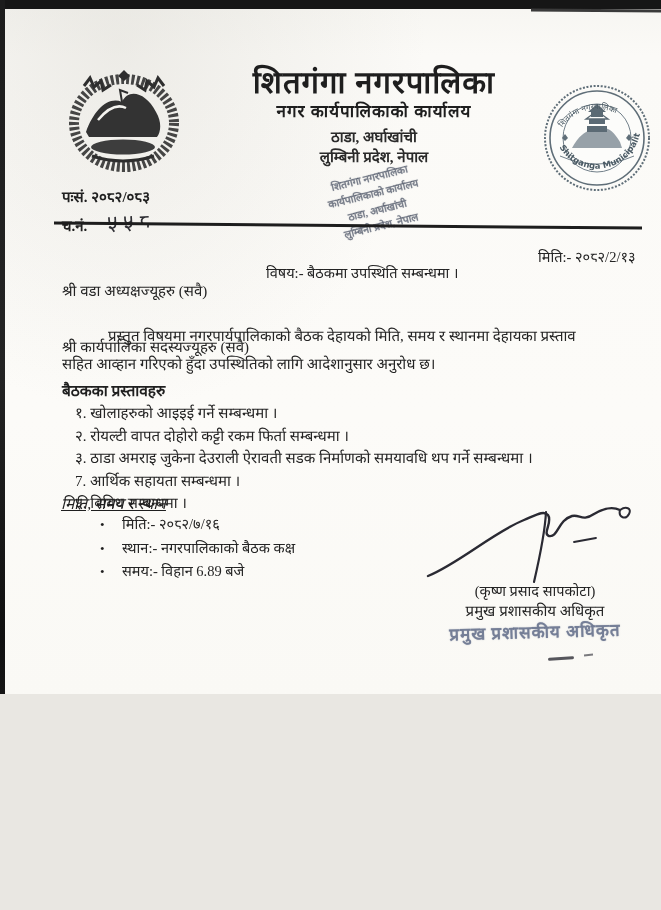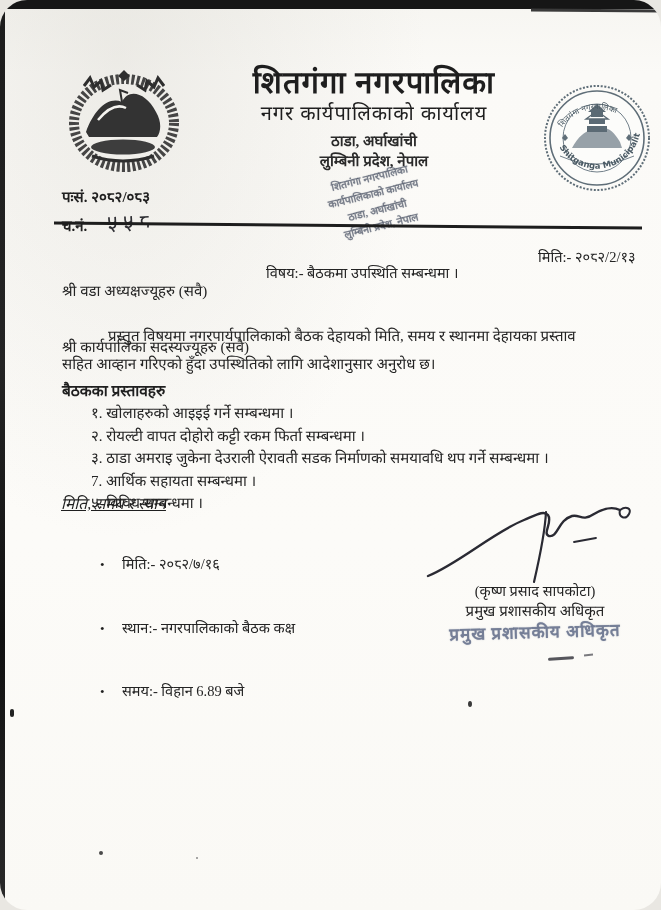--- a/index.html
+++ b/index.html
@@ -1,36 +1,35 @@
 <!DOCTYPE html>
 <html lang="ne"><head>
 <meta charset="utf-8">
 <style>
   html,body{margin:0;padding:0;background:#e9e7e2;}
   .page{
     position:relative;
-    width:661px;height:910px;
+    width:661px;height:694px;
     margin:0 auto;
     background:
       radial-gradient(ellipse at 18% 6%, rgba(210,208,200,.35), rgba(0,0,0,0) 40%),
       linear-gradient(180deg,#f6f5f1 0%, #fbfaf7 8%, #fcfbf8 60%, #faf9f5 100%);
     overflow:hidden;
     font-family:"Liberation Serif","DejaVu Sans",serif;
     color:#262626;
-    border-radius:27px;
   }
   .abs{position:absolute;}
   
   .edge-top{left:0;top:0;width:661px;height:9px;background:#161616;}
   .edge-top:after{content:"";position:absolute;right:0;top:9px;width:130px;height:3px;background:#3a3a3a;transform:rotate(.4deg);}
   .edge-left{left:0;top:0;width:5px;height:910px;background:linear-gradient(180deg,#1c1c1c 0%,#242424 40%,#101010 70%,#2a2a2a 100%);}
   
   .title-block{left:178px;top:64px;width:392px;text-align:center;}
   .title-1{font-size:31px;font-weight:bold;letter-spacing:1px;color:#1e1e1e;line-height:1.2;}
-  .title-2{font-size:20px;font-weight:normal;letter-spacing:1px;color:#1e1e1e;line-height:1.25;}
+  .title-2{font-size:17px;font-weight:bold;letter-spacing:1px;color:#1e1e1e;line-height:1.25;}
   .addr-1{font-size:15px;font-weight:bold;margin-top:4px;color:#2a2a2a;}
   .addr-2{font-size:15px;font-weight:bold;color:#2a2a2a;}
   .center-stamp{
     left:288px;top:170px;width:175px;
     transform:rotate(-14deg);
     text-align:center;color:rgba(74,82,100,.62);
     font-size:10.5px;line-height:1.55;font-weight:bold;
     text-shadow:0 0 1px rgba(74,82,100,.35);
   }
   .emblem-left{left:58px;top:68px;}
@@ -48,25 +47,25 @@
   .date-line{left:538px;top:246px;font-size:14.5px;color:#242424;}
   .subject-line{left:266px;top:262px;font-size:14.5px;color:#242424;}
   .addressee{left:62px;font-size:15px;color:#242424;}
   .addr-row-1{top:280px;}
   .addr-row-2{top:292px;margin-top:44px;}
   .body-par{
     left:62px;top:322px;width:545px;
     font-size:15px;line-height:28px;text-indent:46px;color:#242424;
   }
   .sec-heading{left:62px;top:379px;font-size:15.5px;font-weight:bold;color:#1f1f1f;}
-  .proposal-list{left:75px;top:402px;width:540px;font-size:15px;color:#242424;margin-left:16px;}
+  .proposal-list{left:75px;top:402px;width:540px;font-size:15px;color:#242424;}
   .proposal-list div{line-height:22.5px;}
   .sched-heading{left:61px;top:492px;font-size:15.5px;font-weight:normal;font-style:italic;text-decoration:underline;color:#1f1f1f;}
   .sched-list{left:100px;top:513px;width:320px;font-size:14.5px;color:#242424;}
-  .sched-list div{line-height:23.5px;margin-top:40px;}
+  .sched-list div{line-height:23.5px;}
   .sched-list div:before{content:"\2022";display:inline-block;width:22px;color:#1f1f1f;font-size:13px;}
   
   .sig-svg{left:424px;top:498px;}
   .sig-name{left:428px;top:580px;width:214px;text-align:center;font-size:14.5px;color:#242424;}
   .sig-title{left:428px;top:600px;width:214px;text-align:center;font-size:15px;color:#242424;}
   .sig-stamp{
     left:414px;top:620px;width:242px;text-align:center;
     font-size:17px;letter-spacing:1px;color:rgba(110,120,145,.9);
     transform:rotate(-1.6deg);
     text-shadow:0 0 1.2px rgba(110,120,145,.55);

